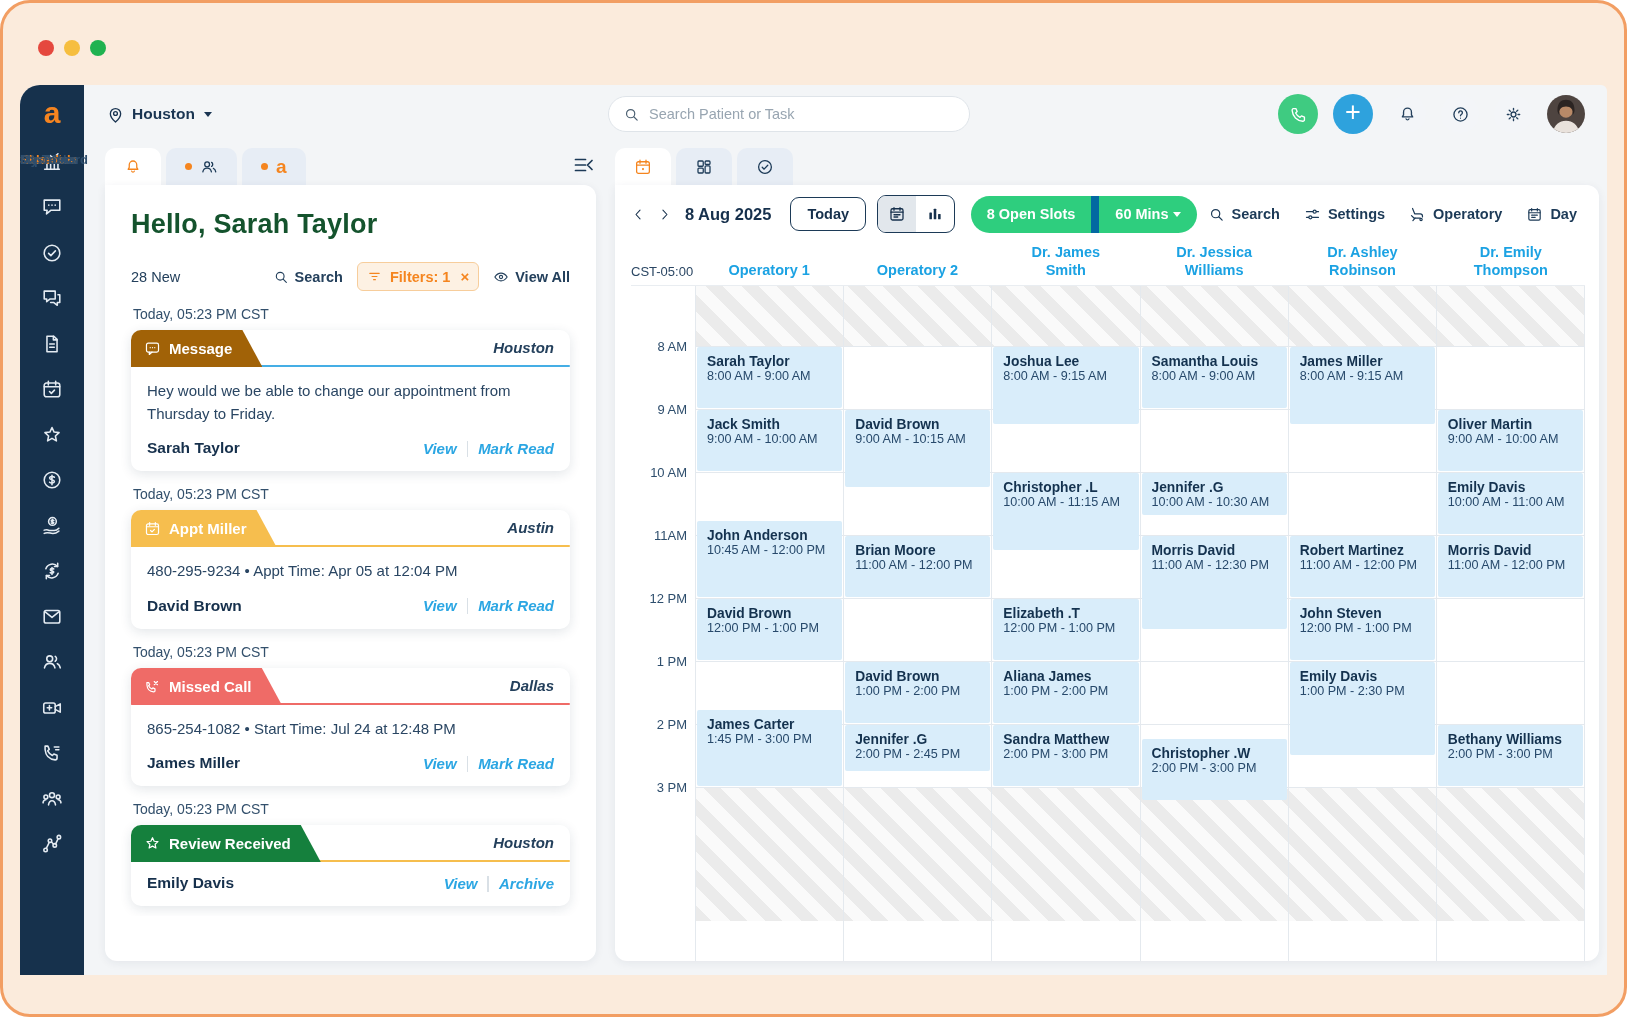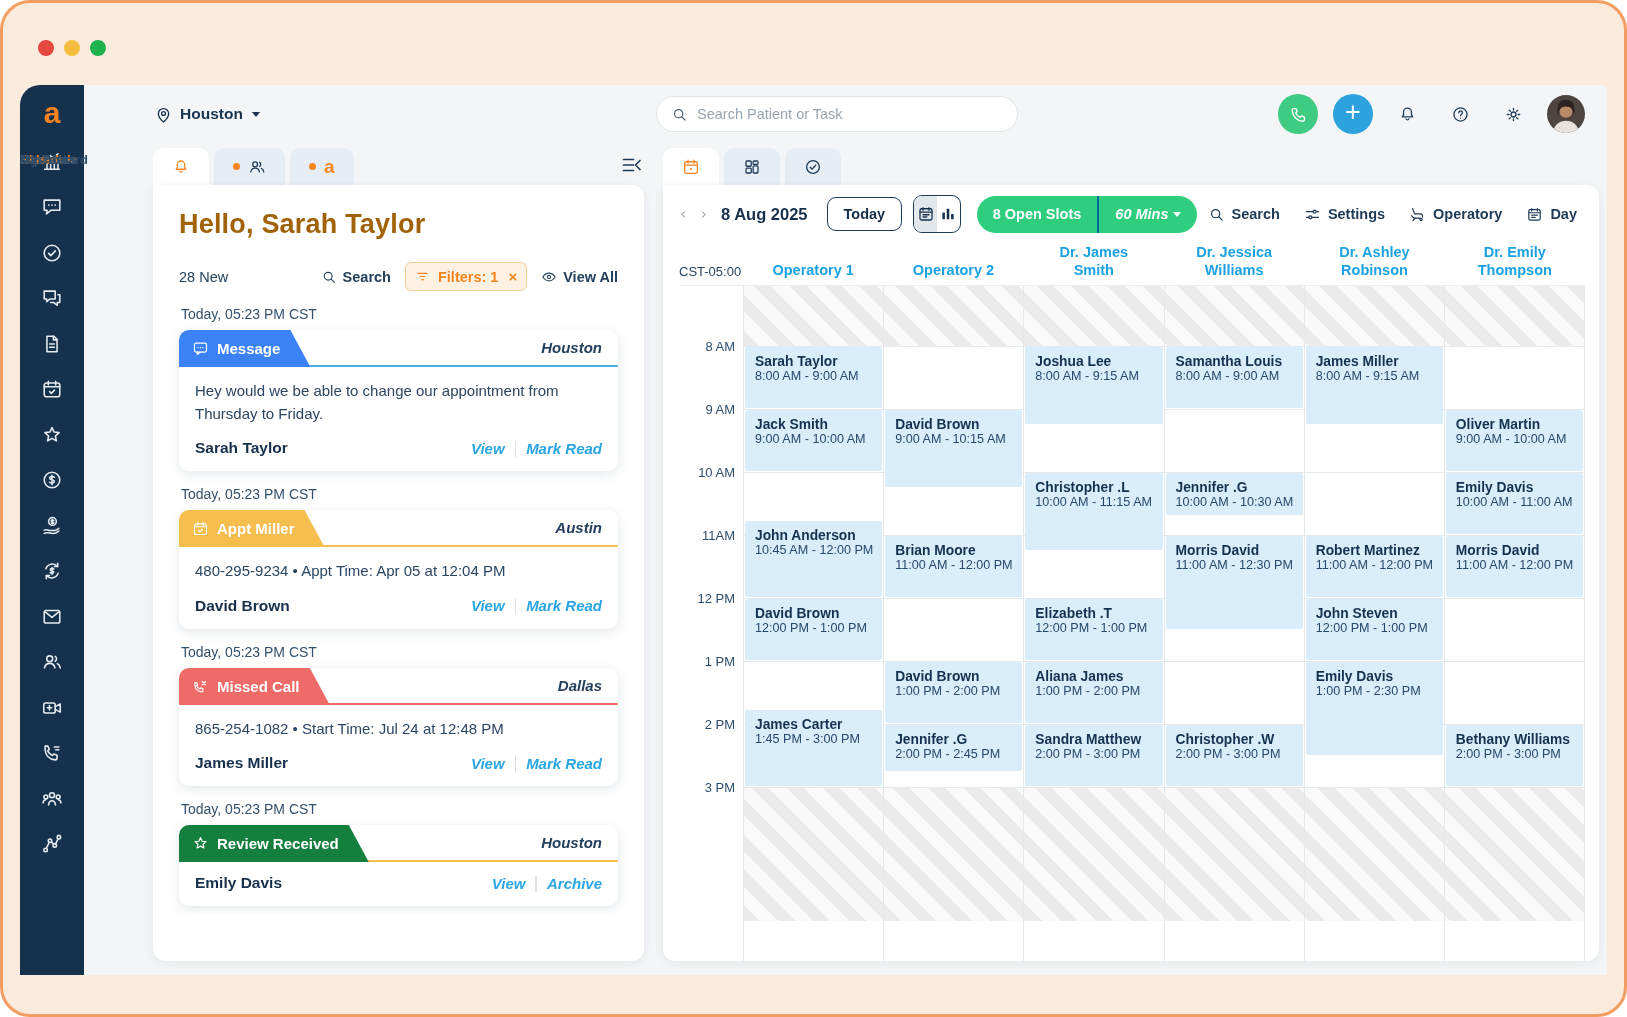--- a/index.html
+++ b/index.html
@@ -9,21 +9,21 @@
   .light{width:16px;height:16px;border-radius:50%;}
   .light.red{background:#E5483E}.light.yellow{background:#F6BE3F}.light.green{background:#1FB250}
 
   .app{position:absolute;left:20px;top:85px;width:1587px;height:890px;display:flex;background:#F3F5F7;border-radius:20px 6px 0 0;overflow:hidden;}
   
   .sidebar{width:64px;background:#16314C;display:flex;flex-direction:column;align-items:center;flex-shrink:0;}
   .logo{height:52px;display:flex;align-items:center;justify-content:center;font-weight:800;font-size:30px;color:#F58420;margin-top:2px;}
   .nav-item{height:45.5px;width:100%;display:flex;align-items:center;justify-content:center;color:#E4EBF2;cursor:pointer;}
   .nav-item .ic{width:22px;height:22px;}
   
-  .main{flex:1;display:flex;flex-direction:column;min-width:0;padding-left:48px;}
+  .main{flex:1;display:flex;flex-direction:column;min-width:0;}
   .topbar{height:58px;display:flex;align-items:center;padding:0 22px;position:relative;flex-shrink:0;}
   .loc{display:flex;align-items:center;gap:7px;color:#1A3552;font-weight:700;font-size:15.5px;cursor:pointer;}
   .loc .ic{width:19px;height:19px;}
   .caret{width:0;height:0;border-left:4.5px solid transparent;border-right:4.5px solid transparent;border-top:5.5px solid #1A3552;margin-left:2px;}
   .caret.w{border-top-color:#fff;margin-left:4px;}
   .searchbox{position:absolute;left:524px;top:11px;width:362px;height:36px;border:1px solid #DFE4E9;border-radius:18px;background:#fff;display:flex;align-items:center;padding:0 14px;gap:9px;box-sizing:border-box;cursor:text;}
   .searchbox .ic{width:17px;height:17px;color:#4E6273;}
   .search-ph{font-size:14.5px;color:#98A5B1;}
   .actions{margin-left:auto;display:flex;align-items:center;gap:15px;}
   .abtn{width:38px;height:38px;border-radius:50%;display:flex;align-items:center;justify-content:center;cursor:pointer;}
@@ -41,21 +41,21 @@
   .tab{height:37px;display:flex;align-items:center;gap:8px;padding:0 19px;border-radius:10px 10px 0 0;background:#E7EDF5;color:#1C3A57;font-weight:600;font-size:15px;cursor:pointer;white-space:nowrap;}
   .tab .ic{width:18px;height:18px;}
   .tab.active{background:#fff;font-weight:700;}
   .tab.active .tlabel{color:#F5851F;}
   .tab.active .ic{color:#F5851F;}
   .dot{width:7px;height:7px;border-radius:50%;background:#F5851F;flex-shrink:0;}
   .collapse{margin-left:auto;margin-bottom:8px;color:#1C3A57;cursor:pointer;width:24px;height:24px;}
   .panel-card{flex:1;background:#fff;border-radius:0 12px 12px 12px;box-shadow:0 2px 10px rgba(23,48,77,.07);min-height:0;display:flex;flex-direction:column;}
   
   .lcard-inner{padding:16px 26px 10px;overflow:hidden;}
-  .greet{font-size:27px;font-weight:800;color:#a16207;margin:8px 0 22px;letter-spacing:.2px;}
+  .greet{font-size:27px;font-weight:800;color:#14532d;margin:8px 0 22px;letter-spacing:.2px;}
   .metarow{display:flex;align-items:center;font-size:14.5px;color:#24405C;}
   .m-actions{margin-left:auto;display:flex;align-items:center;gap:14px;}
   .m-act{display:flex;align-items:center;gap:6px;font-weight:600;cursor:pointer;}
   .m-act .ic{width:16px;height:16px;}
   .chip{display:flex;align-items:center;gap:8px;background:#FDF1E3;border:1px solid #F7CD9B;border-radius:6px;padding:5px 9px;color:#F5851F;font-weight:600;cursor:pointer;}
   .chip .ic{width:15px;height:15px;}
   .chip .x{font-weight:700;font-size:15px;cursor:pointer;padding-left:2px;}
   .ngroup{margin-top:15px;}
   .ntime{font-size:14px;color:#33506C;margin:0 0 8px 2px;}
   .ncard{background:#fff;border-radius:10px;box-shadow:0 3px 12px rgba(23,48,77,.12);position:relative;}
@@ -76,21 +76,21 @@
   .navchev{color:#16304C;cursor:pointer;width:17px;height:17px;display:flex;}
   .tdate{font-size:16.5px;font-weight:700;color:#16304C;margin:0 8px 0 2px;white-space:nowrap;}
   .btn-today{border:1.7px solid #1C3A57;border-radius:9px;padding:8px 16px;font-weight:700;font-size:14.5px;color:#16304C;background:#fff;cursor:pointer;font-family:inherit;}
   .segment{border:1.7px solid #1C3A57;border-radius:9px;display:flex;overflow:hidden;height:36px;}
   .seg{width:43px;display:flex;align-items:center;justify-content:center;color:#16304C;cursor:pointer;}
   .seg .ic{width:18px;height:18px;}
   .seg.sel{background:#E2E7EC;}
   .pillgroup{display:flex;margin-left:5px;}
   .pill{background:#2ECE7E;color:#fff;font-weight:700;font-size:14.5px;height:37px;display:flex;align-items:center;padding:0 16px;cursor:pointer;white-space:nowrap;}
   .pill:first-child{border-radius:19px 0 0 19px;}
-  .pill:last-child{border-radius:0 19px 19px 0;border-left:2px solid #0369a1;font-style:italic;}
+  .pill:last-child{border-radius:0 19px 19px 0;border-left:8px solid #0369a1;}
   .tool-acts{margin-left:auto;display:flex;align-items:center;gap:24px;padding-right:6px;}
   .tact{display:flex;align-items:center;gap:7px;font-size:14.5px;font-weight:600;color:#1C3A57;cursor:pointer;white-space:nowrap;}
   .tact .ic{width:17px;height:17px;}
   .cal-head{display:flex;align-items:flex-end;padding:0 14px 6px 16px;flex-shrink:0;}
   .tz{width:64px;font-size:13px;color:#2A4663;flex-shrink:0;}
   .chead{flex:1;text-align:center;color:#1BA2E3;font-weight:700;font-size:14.5px;line-height:1.25;white-space:pre-line;}
   .gridwrap{flex:1;position:relative;margin:0 14px 0 16px;min-height:0;border-top:1px solid #E9EDF1;}
   .hatch{position:absolute;left:64px;right:0;background:repeating-linear-gradient(45deg,#EBEBEB 0 12px,#FAFAFA 12px 25px);}
   .hline-h{position:absolute;left:64px;right:0;height:1px;background:#E4E9EE;}
   .tlabel{position:absolute;left:0;width:56px;text-align:right;font-size:13px;color:#2E4E6D;transform:translateY(-50%);}
@@ -404,21 +404,21 @@
                     <span>View All</span>
                   </span>
                 </div>
               </div>
               <div>
   <div class="ngroup">
     <div class="ntime">Today, 05:23 PM CST</div>
     <div class="ncard">
       <div class="nhead">
         <div class="hline" style="background:#45AEE5"></div>
-        <div class="ribbon" style="background:#3b82f6">
+        <div class="ribbon" style="background:#a16207">
           <span class="ic">
                             <svg viewBox="0 0 24 24" fill="none" stroke="currentColor" stroke-width="1.7" stroke-linecap="round" stroke-linejoin="round">
                               <rect x="3.5" y="4.5" width="17" height="12.5" rx="2.5"></rect>
                               <path d="M7.5 17v3.5L11.5 17"></path>
                               <circle cx="8.8" cy="10.8" r=".9" fill="currentColor" stroke="none"></circle>
                               <circle cx="12" cy="10.8" r=".9" fill="currentColor" stroke="none"></circle>
                               <circle cx="15.2" cy="10.8" r=".9" fill="currentColor" stroke="none"></circle>
                             </svg>
                           </span>
                           <span>Message</span>
@@ -736,21 +736,21 @@
       <div class="atime">8:00 AM - 9:00 AM</div>
     </div>
                     <div class="appt" style="top:187px;height:29.5px">
       <div class="aname">Jennifer .G</div>
       <div class="atime">10:00 AM - 10:30 AM</div>
     </div>
                     <div class="appt" style="top:250px;height:92.5px">
       <div class="aname">Morris David</div>
       <div class="atime">11:00 AM - 12:30 PM</div>
     </div>
-                    <div class="appt" style="top:439px;height:61px">
+                    <div class="appt" style="top:453px;height:61px">
       <div class="aname">Christopher .W</div>
       <div class="atime">2:00 PM - 3:00 PM</div>
     </div>
                   </div>
                   <div class="ccol">
                     <div class="appt" style="top:61px;height:76.75px">
       <div class="aname">James Miller</div>
       <div class="atime">8:00 AM - 9:15 AM</div>
     </div>
                     <div class="appt" style="top:250px;height:61px">

